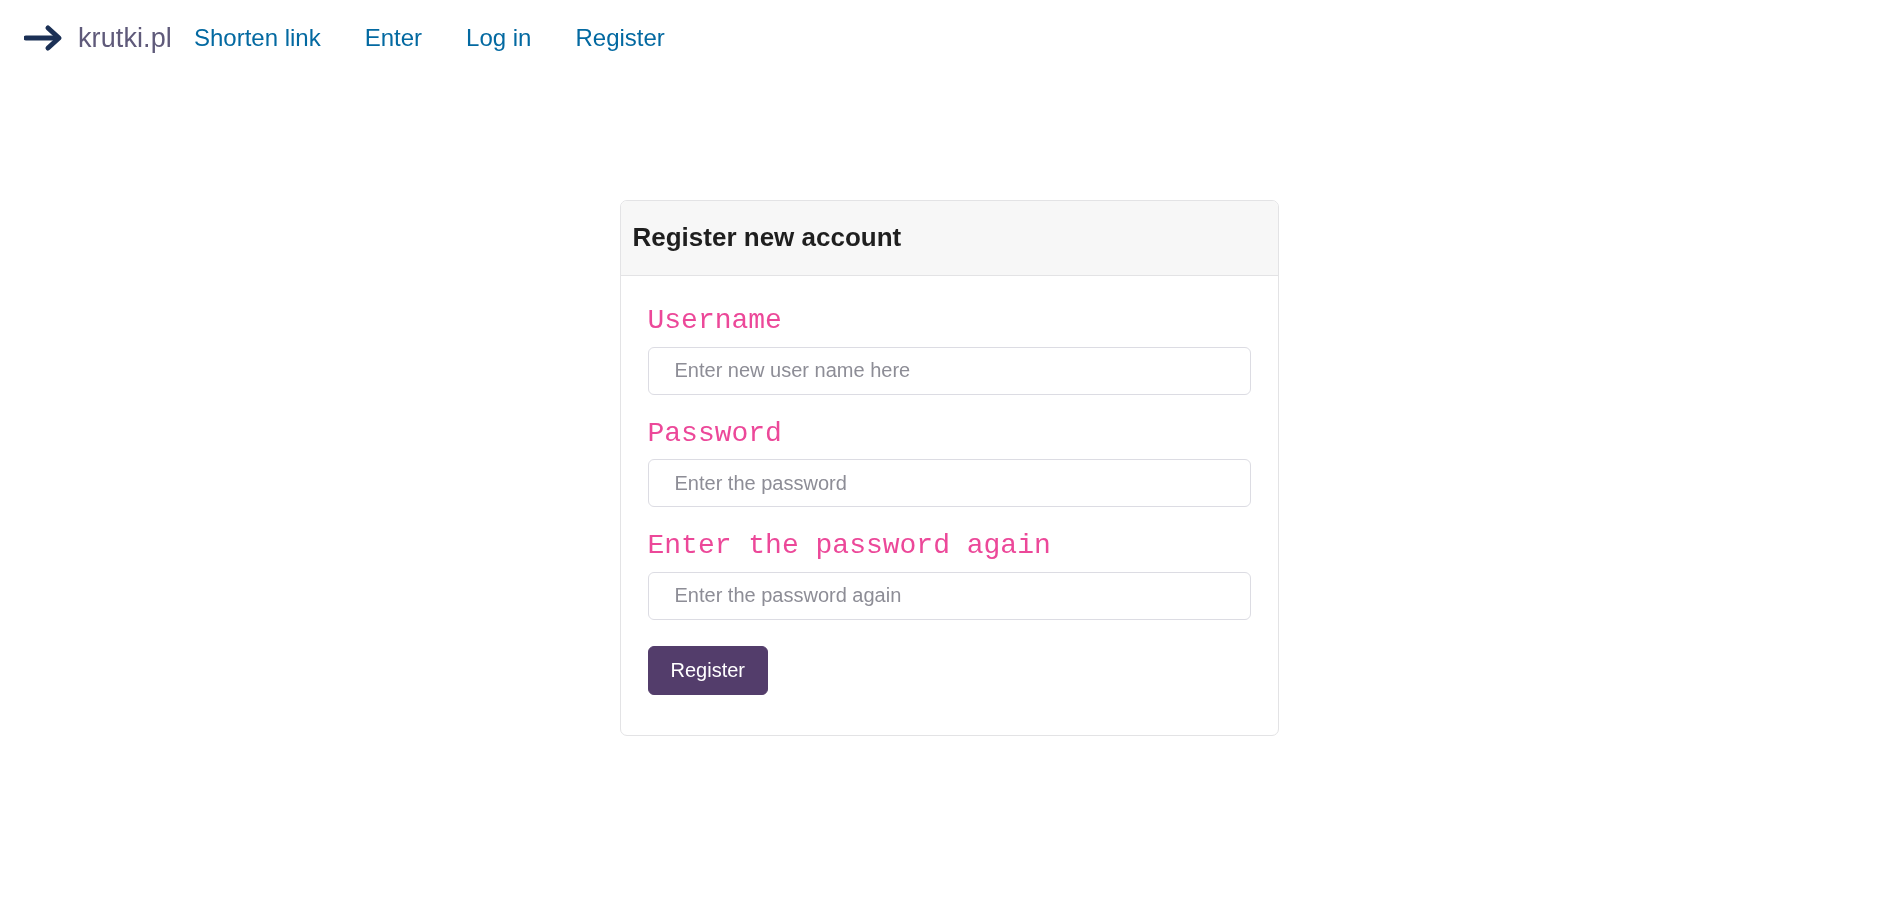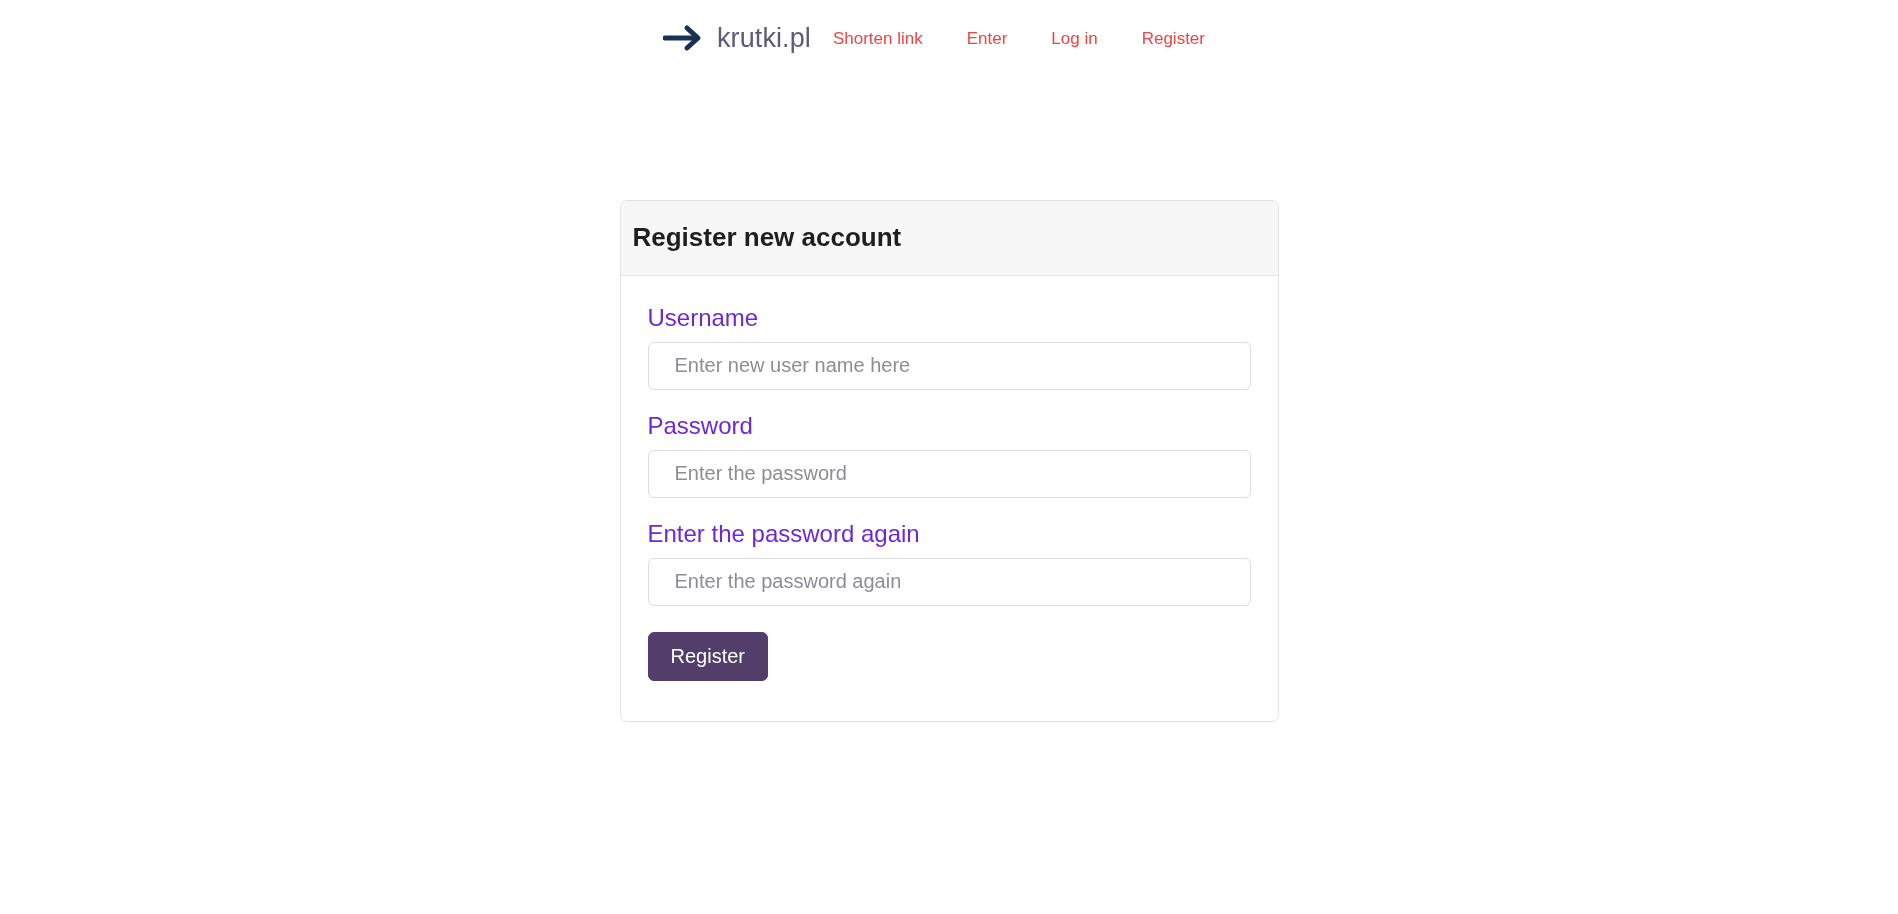--- a/index.html
+++ b/index.html
@@ -14,21 +14,21 @@
     font-family: "Liberation Sans", sans-serif;
     -webkit-font-smoothing: antialiased;
     overflow: hidden;
   }
 
   
   .navbar {
     height: 76px;
     display: flex;
     align-items: center;
-    justify-content: center;
+    justify-content: flex-start;
     padding: 0 28px 0 24px;
     box-sizing: border-box;
   }
   .brand {
     display: flex;
     align-items: center;
     gap: 12px;
     text-decoration: none;
   }
   .brand-arrow {
@@ -43,22 +43,22 @@
     letter-spacing: 0.1px;
     line-height: 1;
   }
   .nav-links {
     display: flex;
     align-items: center;
     gap: 0px;
     margin-right: 4px;
   }
   .nav-link {
-    font-size: 17px;
-    color: #ef4444;
+    font-size: 24px;
+    color: #0369a1;
     text-decoration: none;
     padding: 8px 22px;
     white-space: nowrap;
     line-height: 1;
   }
 
   
   .page {
     display: flex;
     justify-content: center;
@@ -86,24 +86,25 @@
   }
   .card-body {
     padding: 28px 27px 40px 27px;
   }
 
   .form-group { margin-bottom: 22px; }
   .form-group:last-of-type { margin-bottom: 0; }
 
   .form-label {
     display: block;
-    font-size: 24px;
-    color: #6d28d9;
+    font-size: 28px;
+    color: #ec4899;
     margin-bottom: 9px;
     line-height: 1.2;
+    font-family: Liberation Mono, monospace;
   }
   .form-control {
     display: block;
     width: 100%;
     height: 48px;
     box-sizing: border-box;
     padding: 6px 26px;
     font-family: "Liberation Sans", sans-serif;
     font-size: 20px;
     color: #495057;

